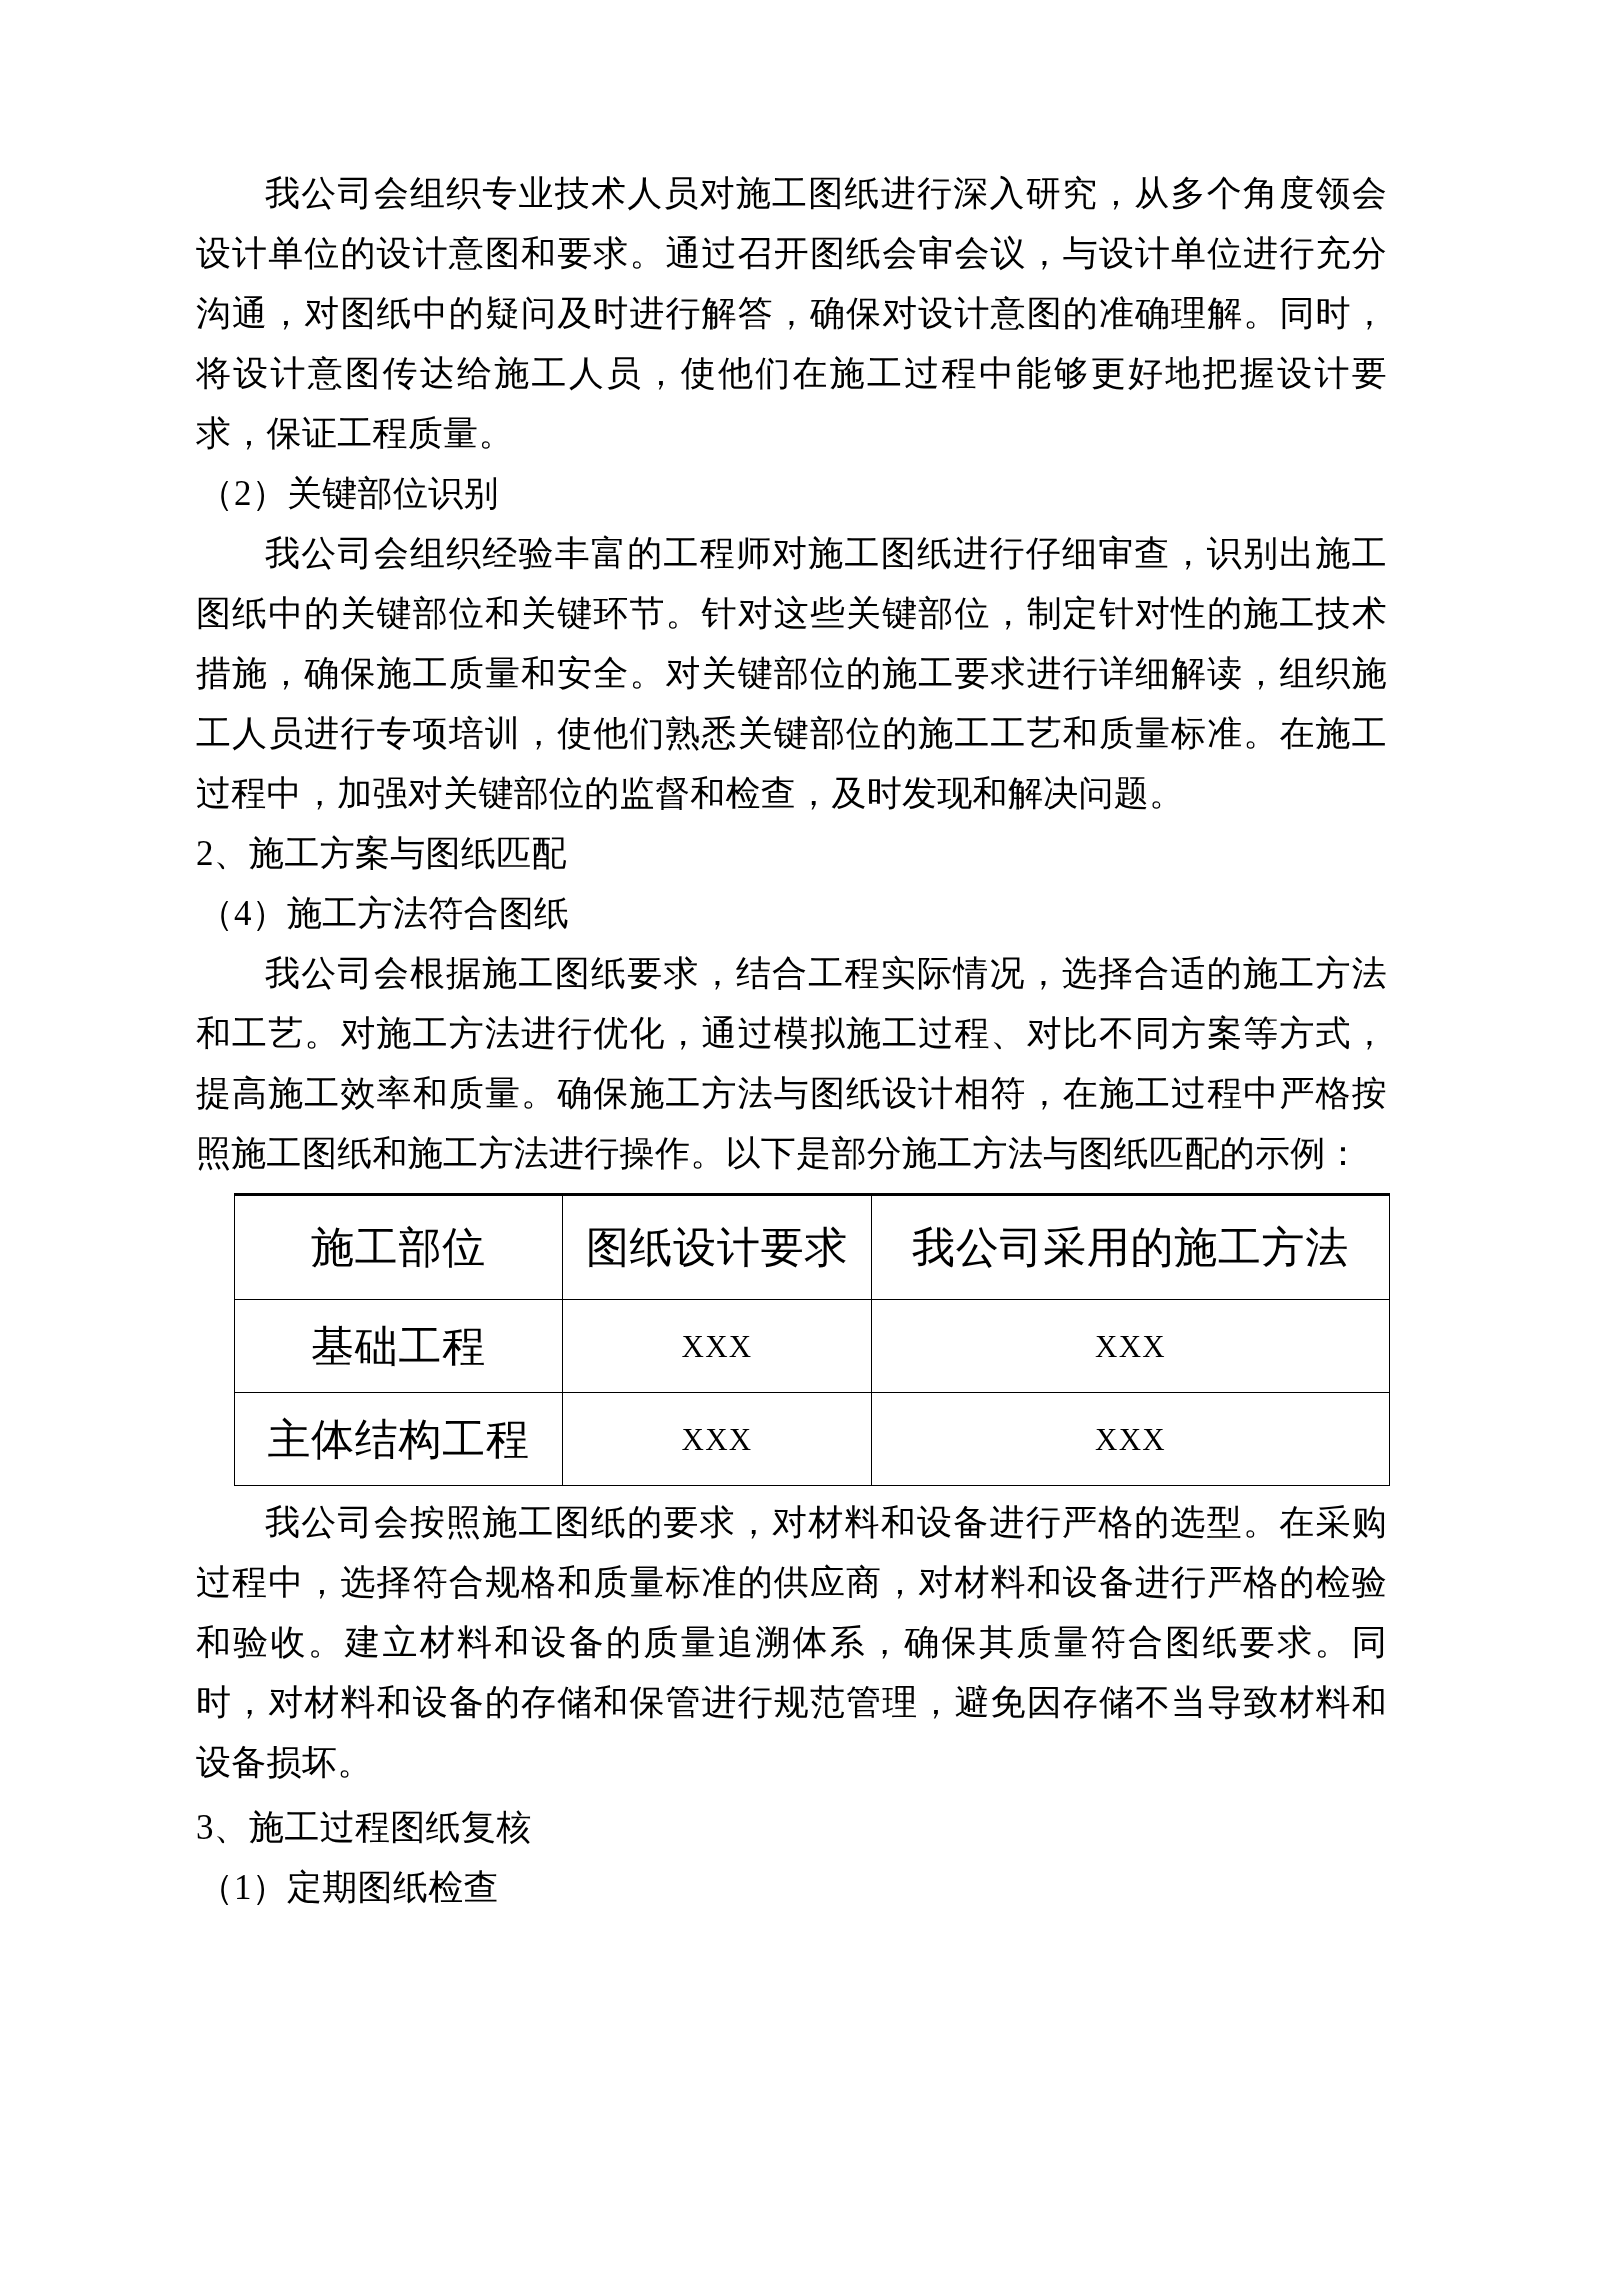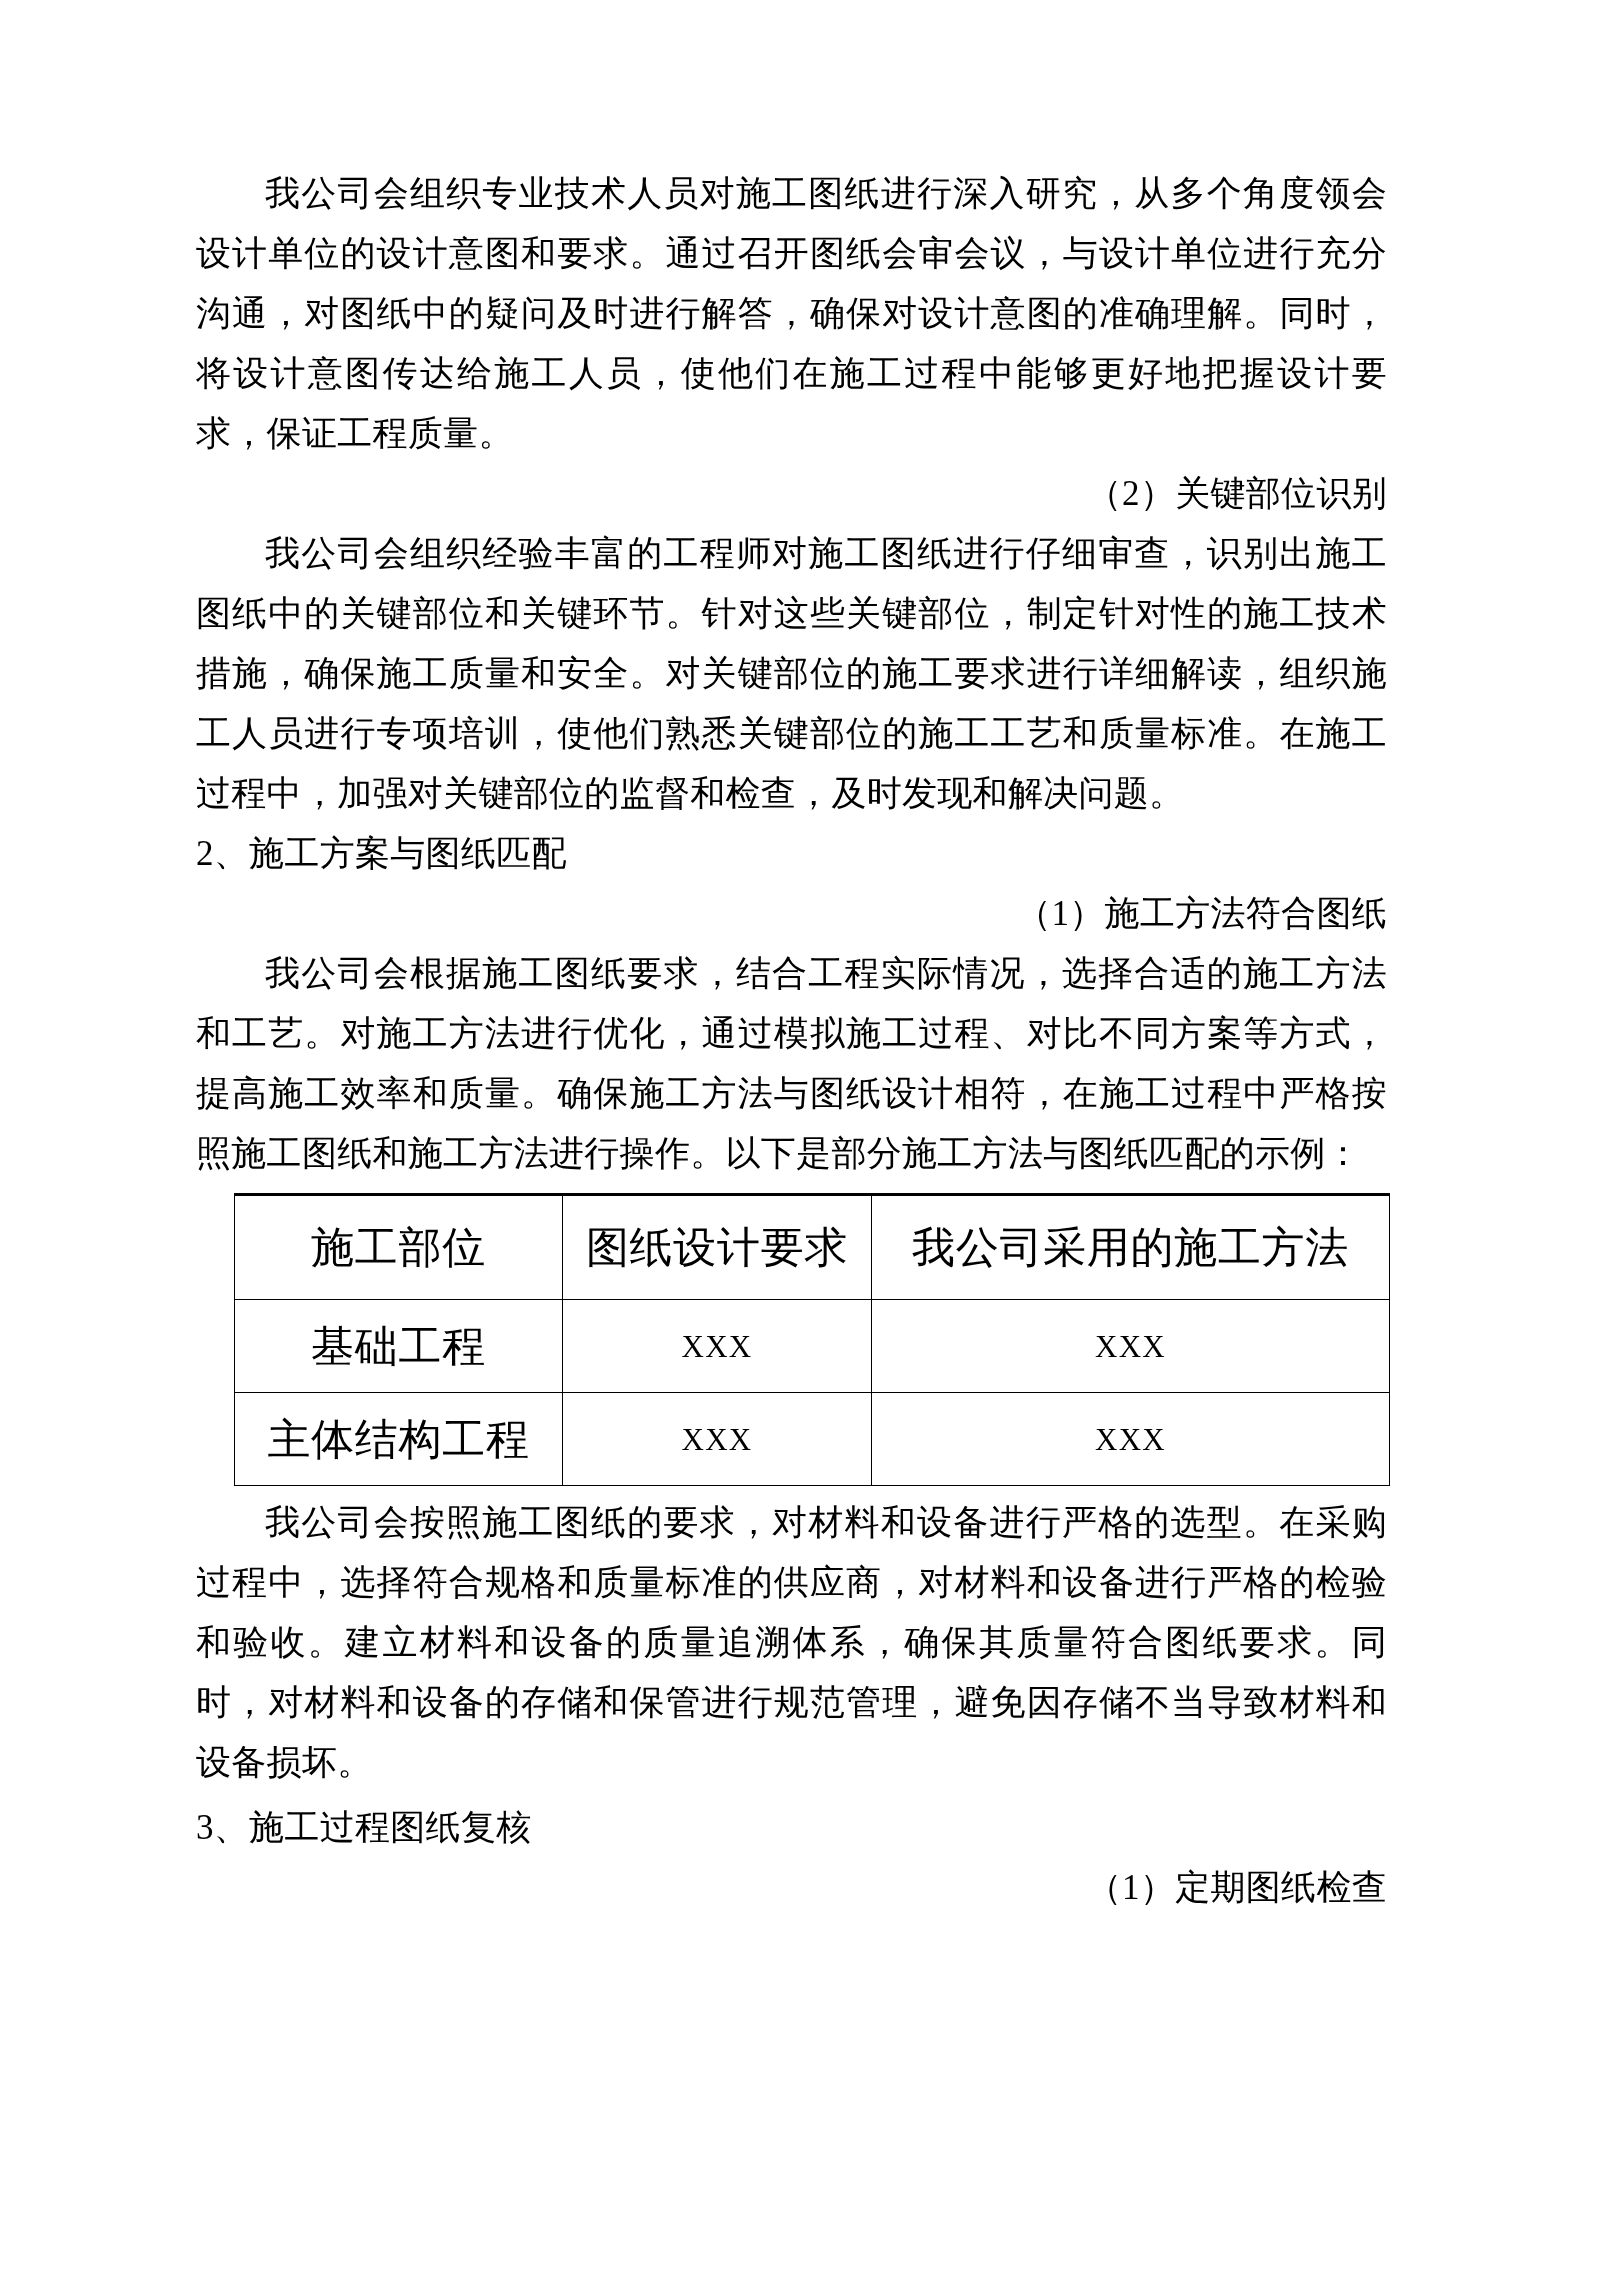--- a/index.html
+++ b/index.html
@@ -41,21 +41,20 @@
     margin: 0;
     font-size: 35px;
     line-height: 60px;
     text-align: left;
     text-indent: 0;
     letter-spacing: 0.3px;
   }
   p.heading.sub {
     text-indent: 0px;
     padding-left: 2.6px;
-    text-align: right;
   }
   p.heading.num {
     text-indent: 0;
     padding-left: 0px;
   }
   
   table.match-table {
     border-collapse: collapse;
     width: 1152px;
     margin: 9.2px 0 6.5px 38px;
@@ -93,21 +92,21 @@
   <div class="doc-body">
 
     <p class="para">我公司会组织专业技术人员对施工图纸进行深入研究，从多个角度领会设计单位的设计意图和要求。通过召开图纸会审会议，与设计单位进行充分沟通，对图纸中的疑问及时进行解答，确保对设计意图的准确理解。同时，将设计意图传达给施工人员，使他们在施工过程中能够更好地把握设计要求，保证工程质量。</p>
 
     <p class="heading sub">（2）关键部位识别</p>
 
     <p class="para">我公司会组织经验丰富的工程师对施工图纸进行仔细审查，识别出施工图纸中的关键部位和关键环节。针对这些关键部位，制定针对性的施工技术措施，确保施工质量和安全。对关键部位的施工要求进行详细解读，组织施工人员进行专项培训，使他们熟悉关键部位的施工工艺和质量标准。在施工过程中，加强对关键部位的监督和检查，及时发现和解决问题。</p>
 
     <p class="heading num">2、施工方案与图纸匹配</p>
 
-    <p class="heading sub">（1）施工方法符合图纸</p>
+    <p class="heading sub">（4）施工方法符合图纸</p>
 
     <p class="para">我公司会根据施工图纸要求，结合工程实际情况，选择合适的施工方法和工艺。对施工方法进行优化，通过模拟施工过程、对比不同方案等方式，提高施工效率和质量。确保施工方法与图纸设计相符，在施工过程中严格按照施工图纸和施工方法进行操作。以下是部分施工方法与图纸匹配的示例：</p>
 
     <table class="match-table">
       <tbody>
         <tr class="header-row">
           <td class="col-0">施工部位</td>
           <td class="col-1">图纸设计要求</td>
           <td class="col-2">我公司采用的施工方法</td>
         </tr>

